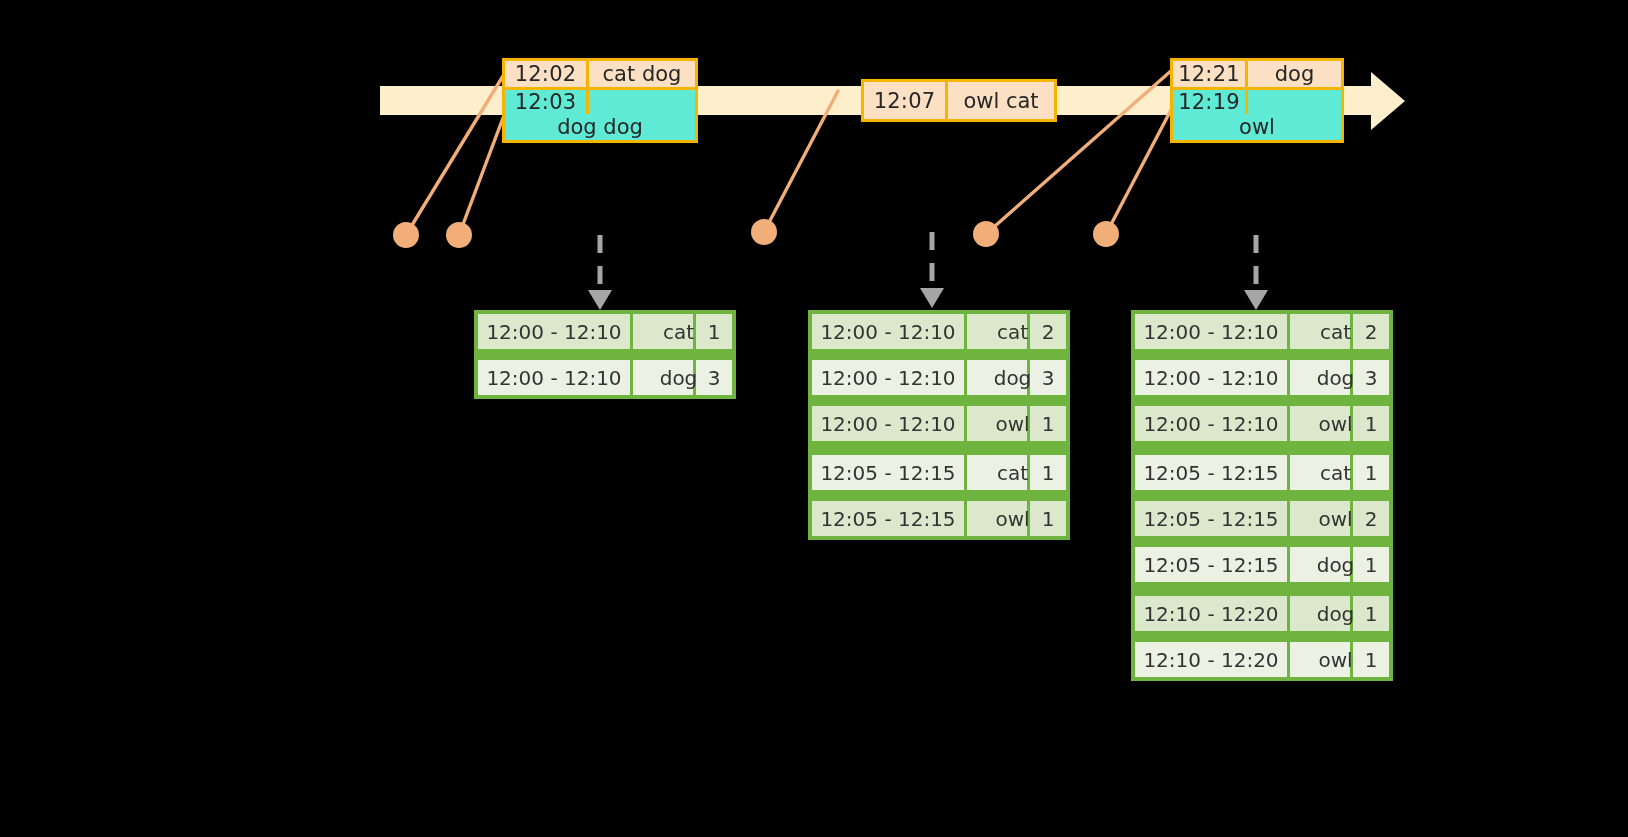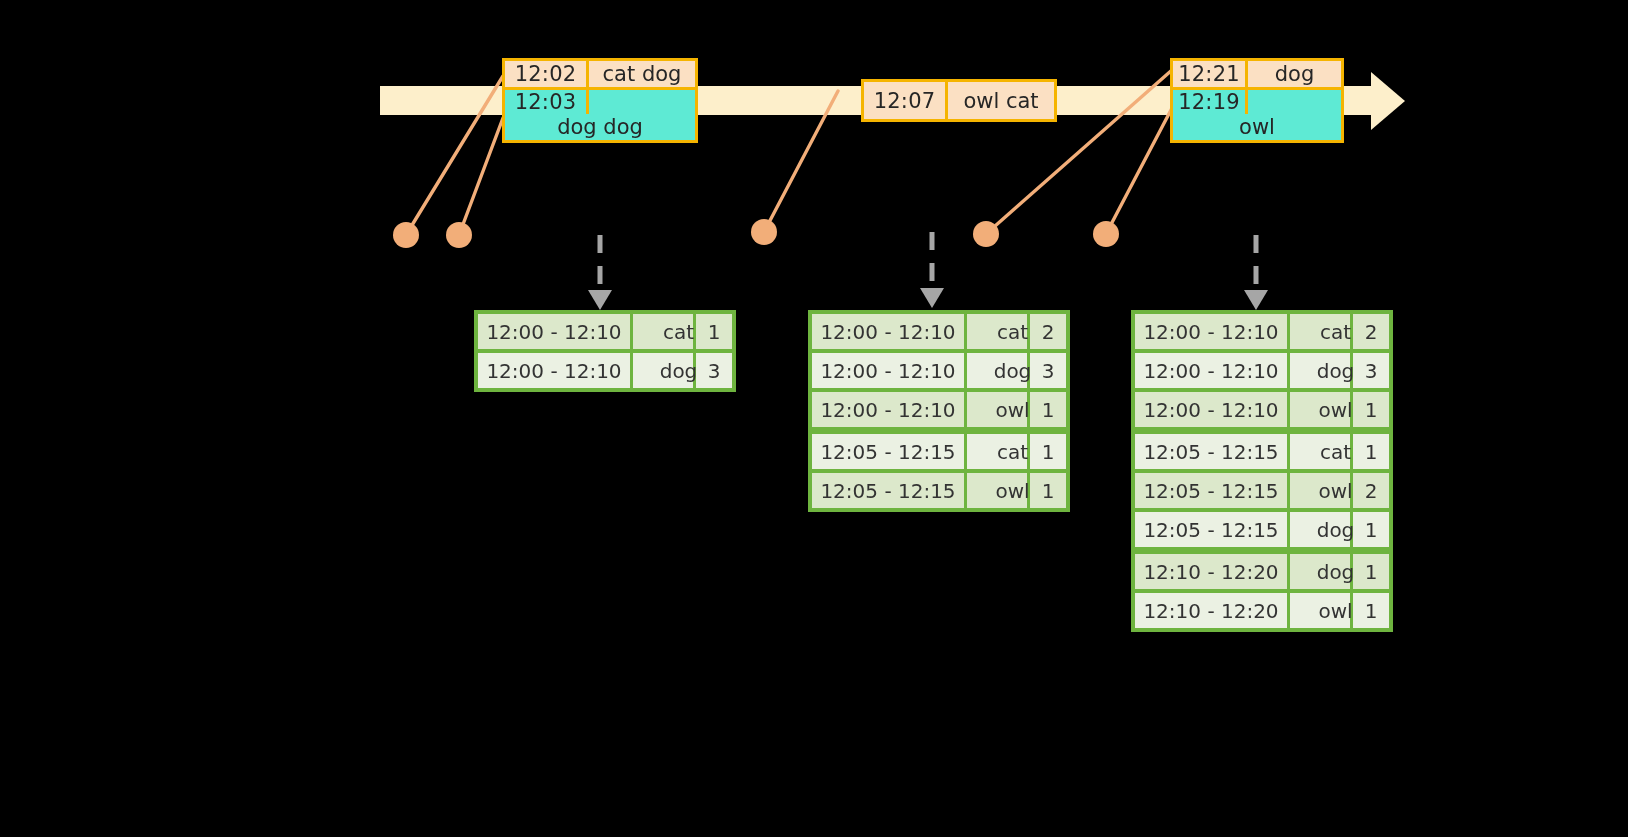--- a/index.html
+++ b/index.html
@@ -73,21 +73,21 @@
   }
 
   
   .result-table {
     position: absolute;
     border: 4px solid #6EB43F;
     box-sizing: border-box;
     background: #6EB43F;
     display: flex;
     flex-direction: column;
-    gap: 4px;
+    gap: 11px;
     padding: 0;
   }
   .res-row {
     display: flex;
     height: 35px;
     box-sizing: border-box;
     gap: 3px;
   }
   .res-row.groupstart { margin-top: 3px; }
   .res-row.shade-a .cell { background: #DCE8CB; }

